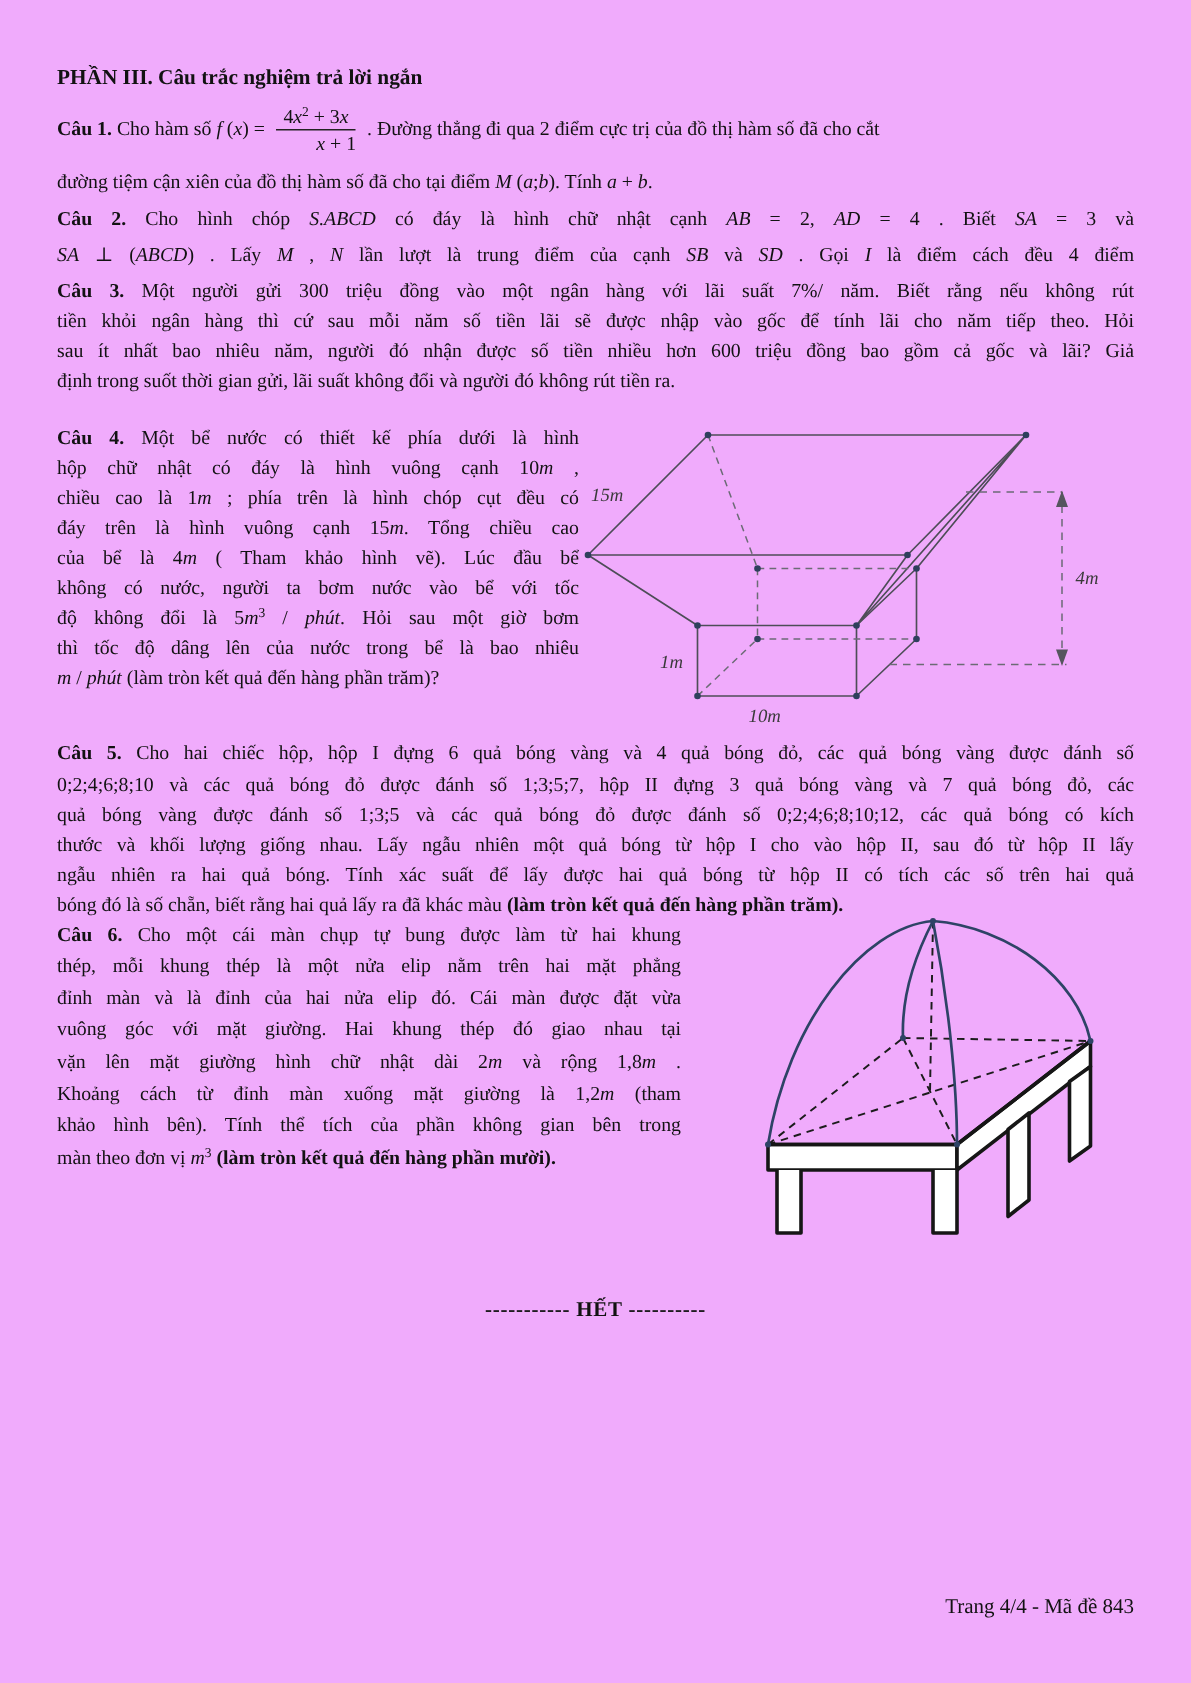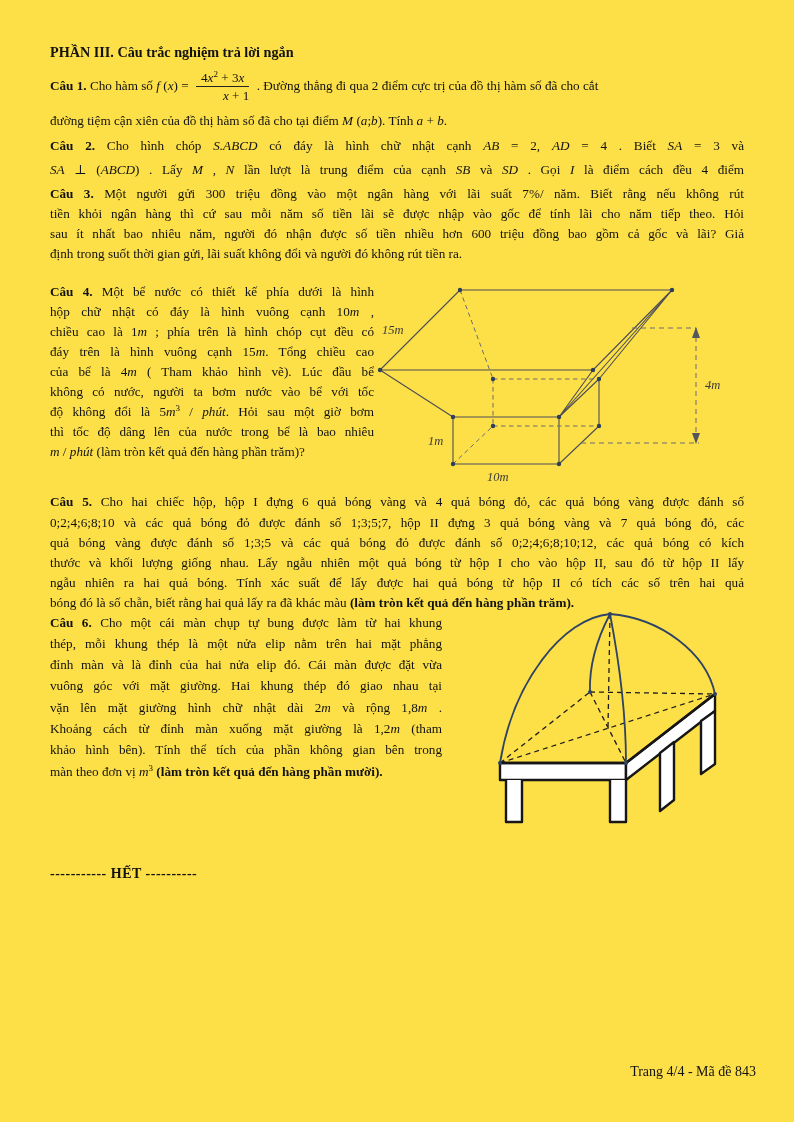--- a/index.html
+++ b/index.html
@@ -1,20 +1,20 @@
 <!DOCTYPE html>
 <html><head>
 <meta charset="utf-8">
 <style>
   html,body{margin:0;padding:0;background:#888;}
   .page{
-    width:794px;height:1122px;position:relative;background:#fde047;
+    width:794px;height:1122px;position:relative;background:#f0abfc;
     font-family:"Liberation Serif","DejaVu Serif",serif;
     font-size:13.2px;color:#121212;
-    padding:0 50px;box-sizing:border-box;overflow:hidden;
+    padding:0 38px;box-sizing:border-box;overflow:hidden;
   }
   .s-b{font-weight:700;}
   .s-i{font-style:italic;}
   .s-sup{font-size:9px;vertical-align:5px;line-height:0;}
   .tline{text-align:justify;}
   .tline.just{text-align-last:justify;}
   .title{margin-top:42px;font-size:14.2px;line-height:20px;}
   .q1{margin-top:8px;}
   .q1-line1{margin:2px 0 5px 0;font-family:Liberation Serif, serif;}
   .q1-line2{line-height:25px;}
@@ -29,21 +29,21 @@
   .q4{margin-top:18px;}
   .q4-text{width:348px;}
   .q4 .tline{line-height:20px;}
   .fig-tank{margin-top:-2px;flex:0 0 370px;}
   .q5{margin-top:6px;}
   .q5 .tline{line-height:20.2px;}
   .q6{margin-top:-2px;}
   .q6-text{width:416px;}
   .q6 .tline{line-height:21.3px;}
   .fig-net{margin-top:-8px;flex:0 0 302px;}
-  .het{margin-top:22px;font-weight:700;font-size:14px;letter-spacing:.5px;}
+  .het{margin-top:22px;text-align:center;font-weight:700;font-size:14px;letter-spacing:.5px;}
   .footer{position:absolute;top:1064px;right:38px;font-weight:400;font-size:14px;}
   .figlabel{font-style:italic;font-size:12.5px;fill:#3a3a3a;font-family:"Liberation Serif","DejaVu Serif",serif;}
   svg{display:block;}
 </style>
 </head>
 <body>
 
 <div class="page">
 
   <div class="title tline">

